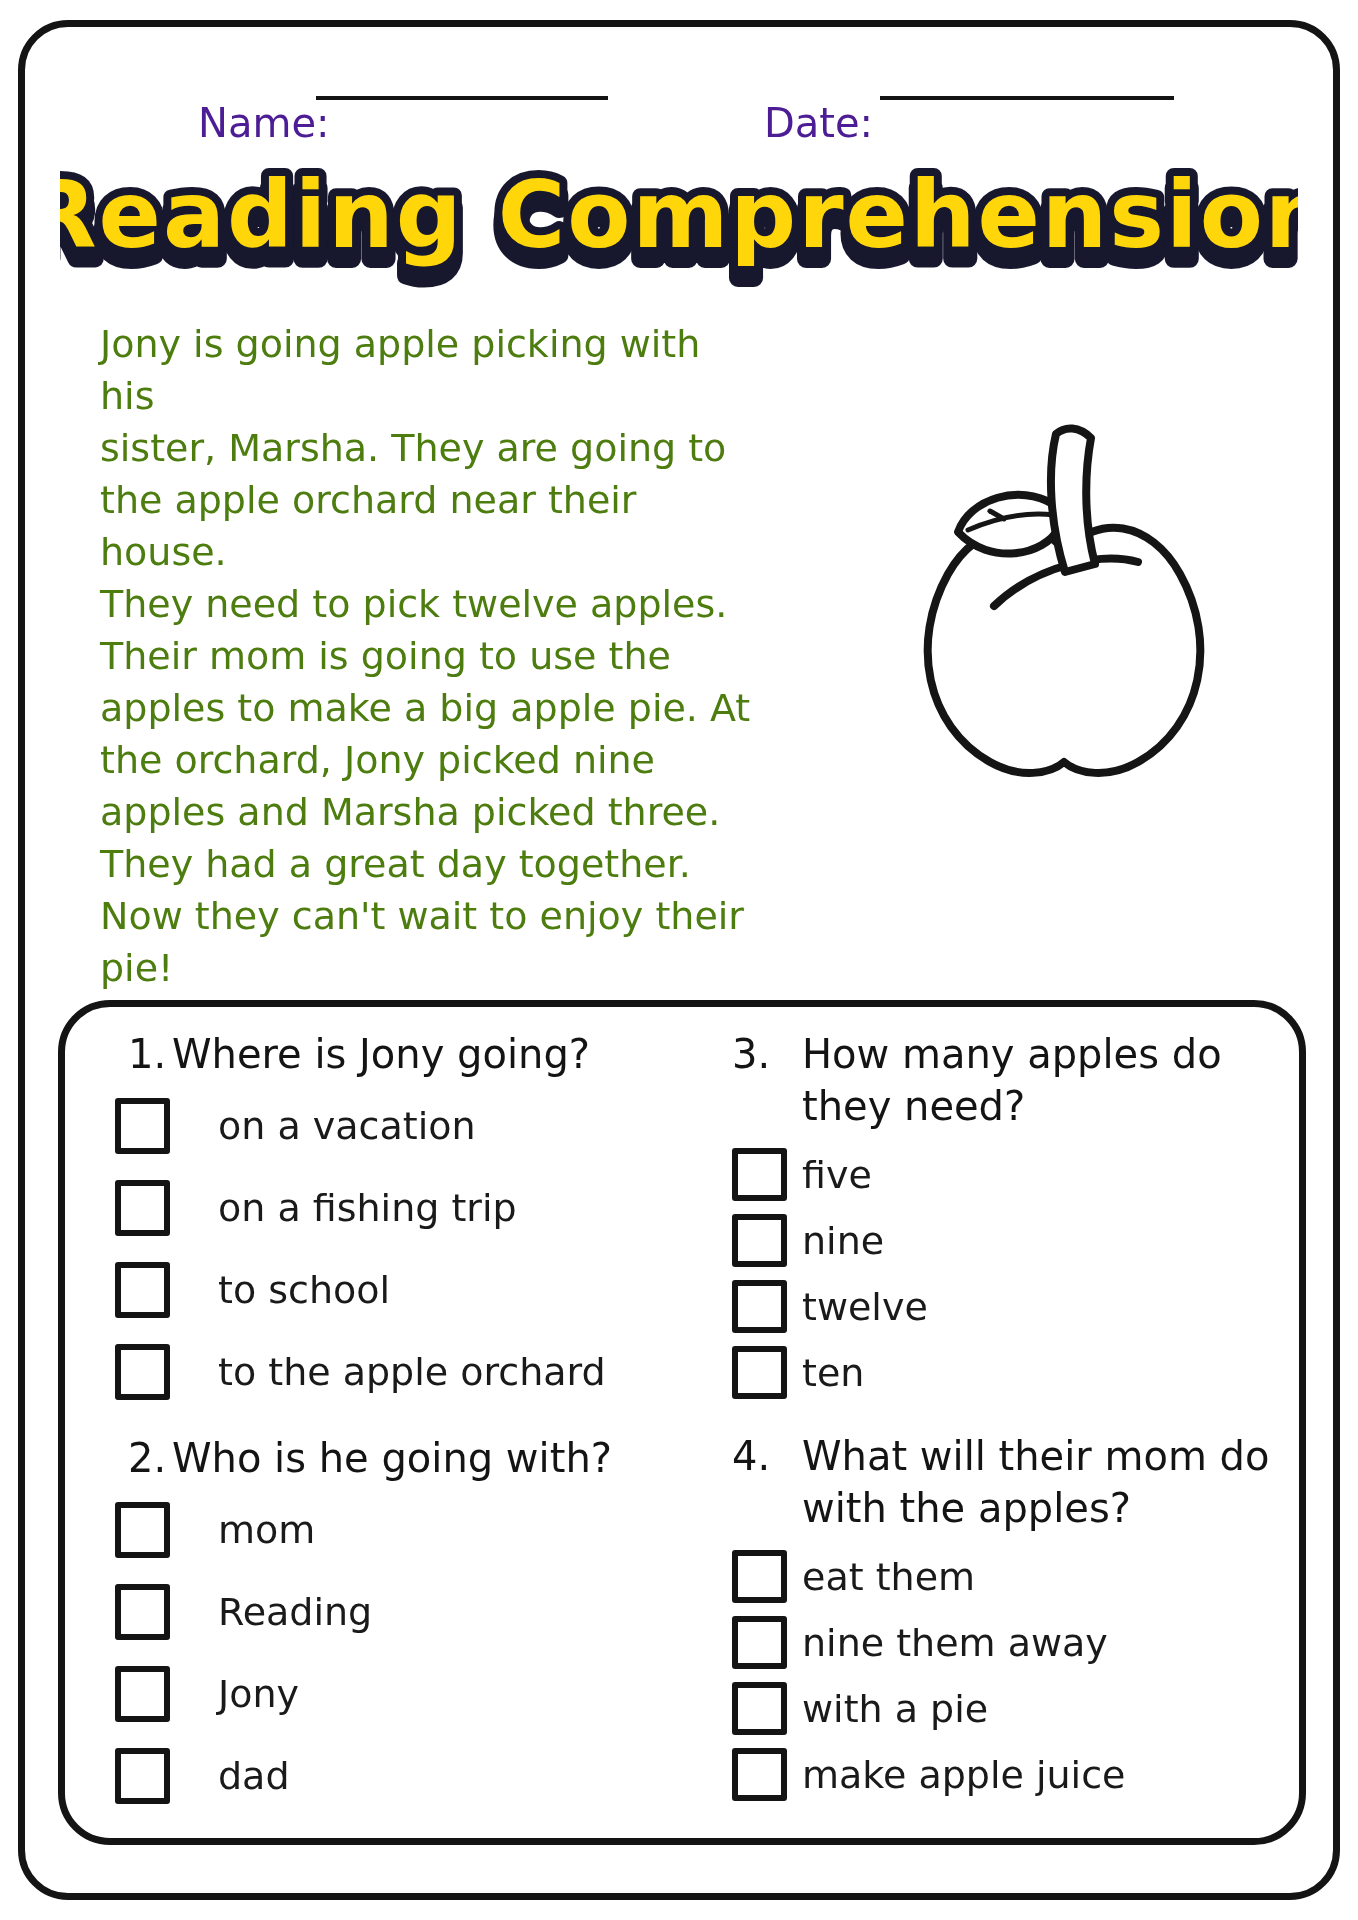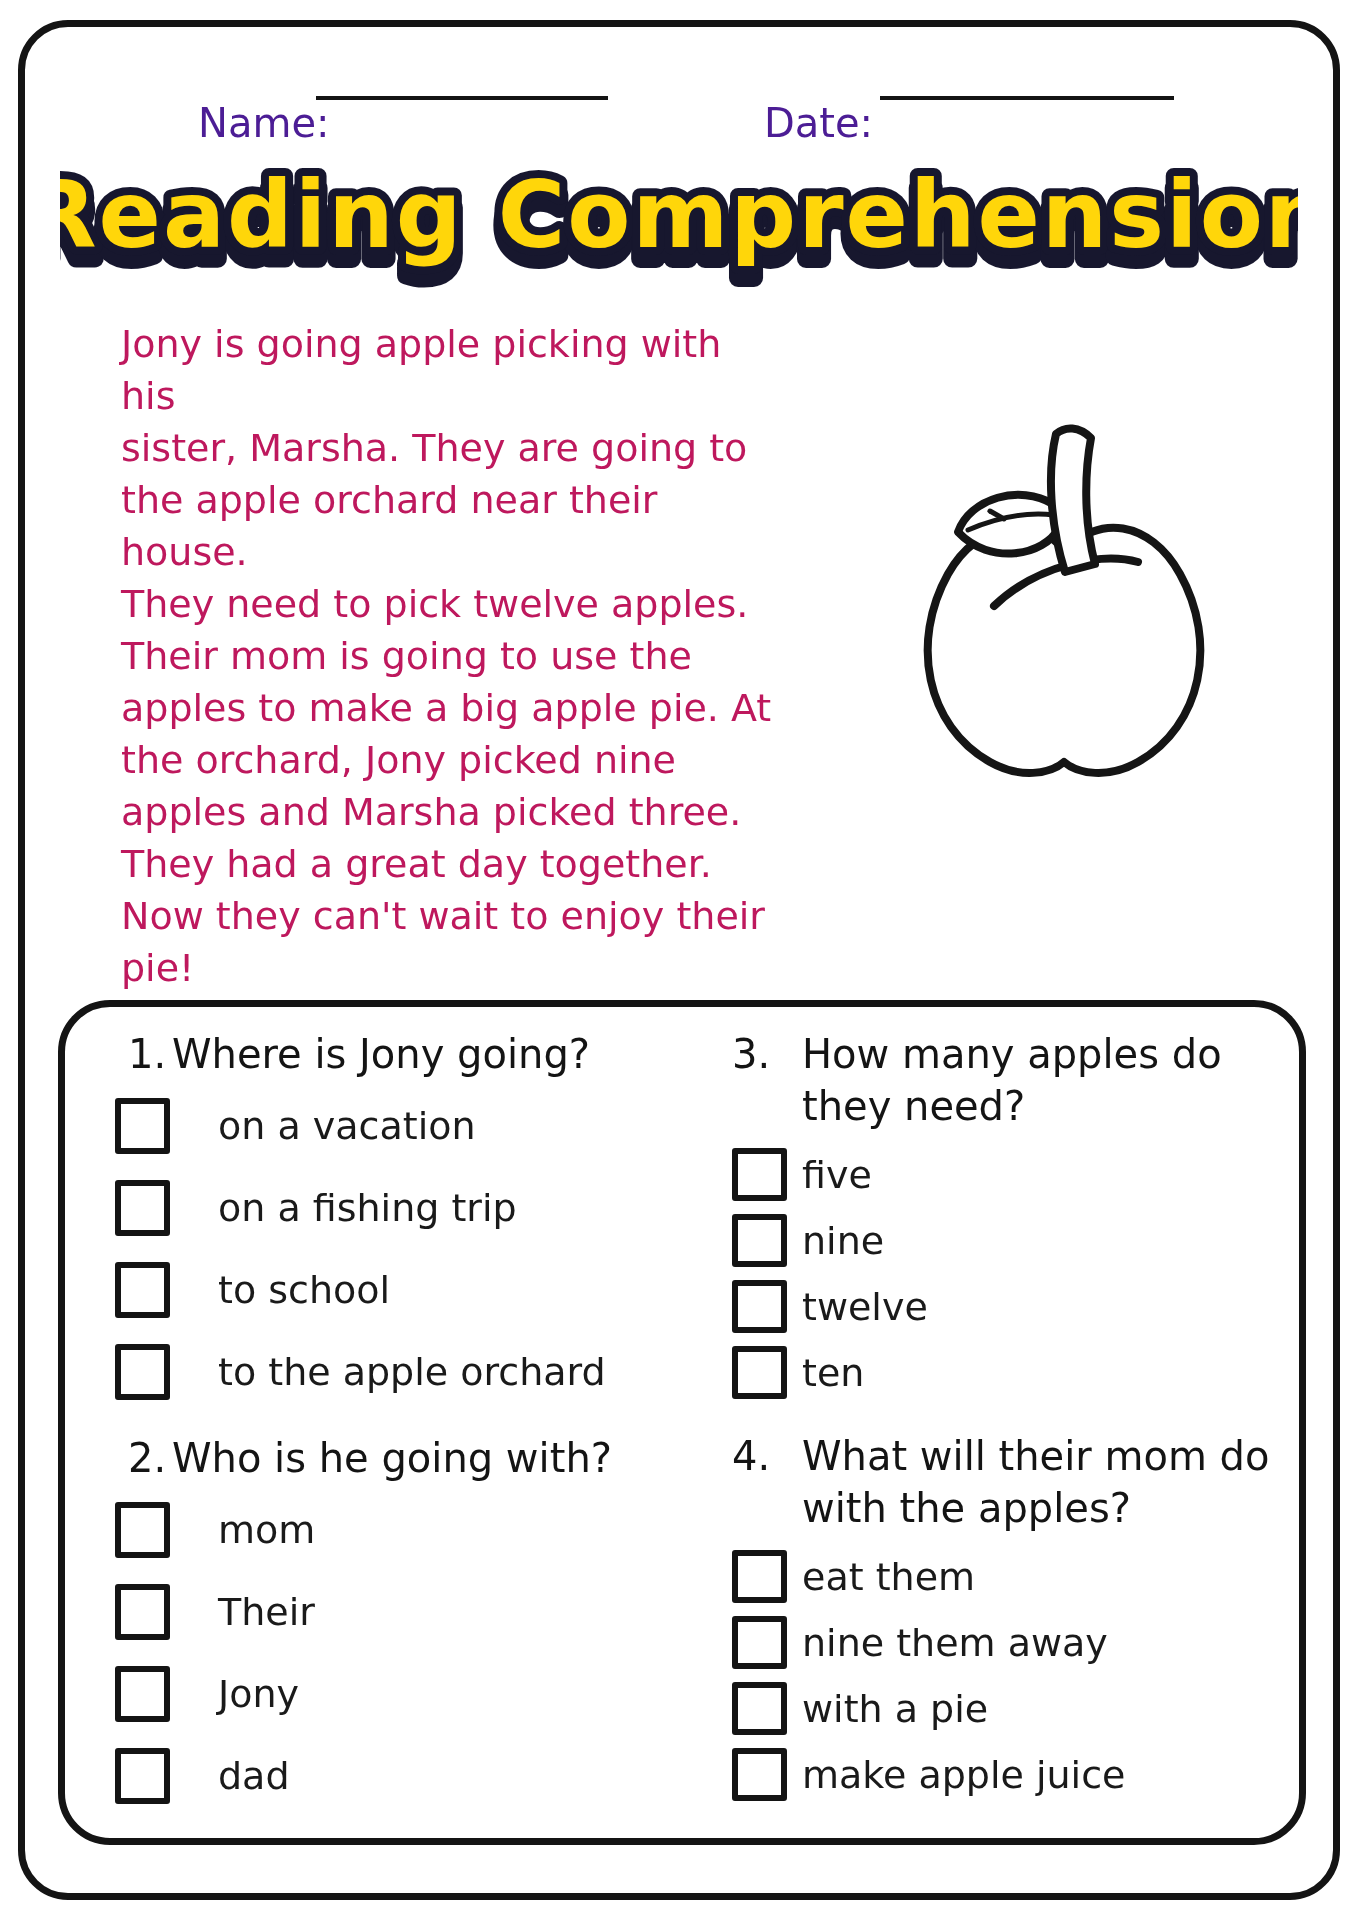--- a/index.html
+++ b/index.html
@@ -66,22 +66,21 @@
   }
 
   
   .passage {
     position: absolute;
     left: 100px; top: 318px;
     width: 660px;
     font-size: 38px;
     line-height: 52px;
     white-space: pre-line;
-    color: #be185d;
-    margin-left: 21px;
+    color: #4d7c0f;
   }
 
   
   .apple {
     position: absolute;
     left: 898px; top: 412px;
     width: 345px; height: 380px;
   }
 
   
@@ -213,21 +212,21 @@
     <span class="q-num">2.</span>
     <span class="q-text">Who is he going with?</span>
   </div>
   <div class="q-opts">
     <div class="opt">
       <span class="chk"></span>
       <span class="opt-label">mom</span>
     </div>
     <div class="opt">
       <span class="chk"></span>
-      <span class="opt-label">Their</span>
+      <span class="opt-label">Reading</span>
     </div>
     <div class="opt">
       <span class="chk"></span>
       <span class="opt-label">Jony</span>
     </div>
     <div class="opt">
       <span class="chk"></span>
       <span class="opt-label">dad</span>
     </div>
   </div>

